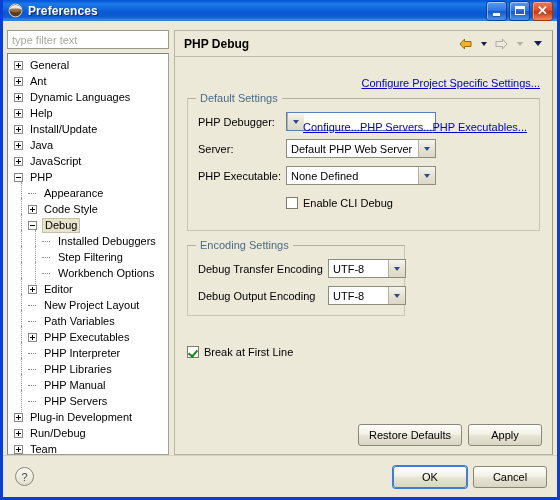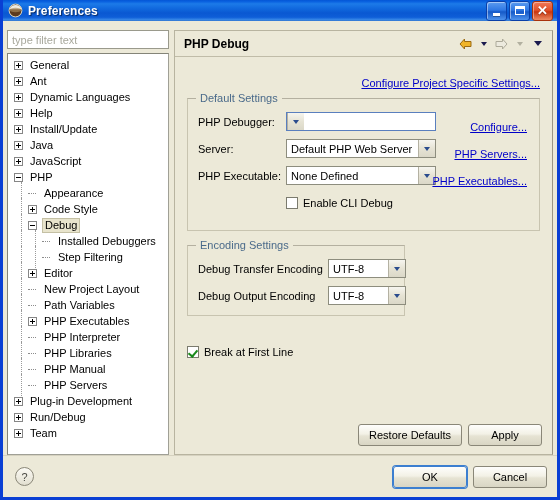--- a/index.html
+++ b/index.html
@@ -383,21 +383,20 @@
   .combo.w-debugger { width: 150px; }
   .combo.w-server   { width: 150px; }
   .combo.w-exec     { width: 150px; }
   .combo.w-enc      { width: 78px; }
 
   .side-links {
     position: absolute;
     right: 12px;
     text-align: right;
     display: flex;
-    flex-direction: column;
     gap: 0;
   }
   .side-links .link-item { height: 27px; display: flex; align-items: center; justify-content: flex-end; }
 
   
   .check-row {
     display: flex;
     align-items: center;
     gap: 5px;
     cursor: default;
@@ -601,20 +600,30 @@
               <span class="tree-indent" style="width: 34px;">
                 <span class="vline" style="left: 13px;"></span>
                 <span class="vline" style="left: 27px;"></span>
               </span>
               <span class="twisty-spacer">
                 <span class="leaf-dash"></span>
               </span>
               <span class="tree-label">Step Filtering</span>
             </div>
             <div class="tree-row">
+              <span class="tree-indent" style="width: 34px;">
+                <span class="vline" style="left: 13px;"></span>
+                <span class="vline" style="left: 27px;"></span>
+              </span>
+              <span class="twisty-spacer">
+                <span class="leaf-dash"></span>
+              </span>
+              <span class="tree-label">Workbench Options</span>
+            </div>
+            <div class="tree-row">
               <span class="tree-indent" style="width: 20px;">
                 <span class="vline" style="left: 13px;"></span>
               </span>
               <span class="twisty plus"></span>
               <span class="tree-label">Editor</span>
             </div>
             <div class="tree-row">
               <span class="tree-indent" style="width: 20px;">
                 <span class="vline" style="left: 13px;"></span>
               </span>

